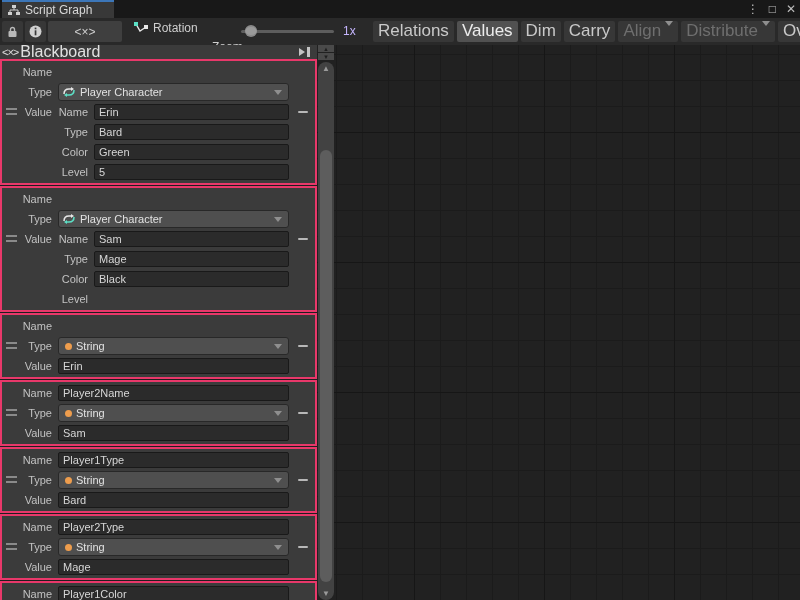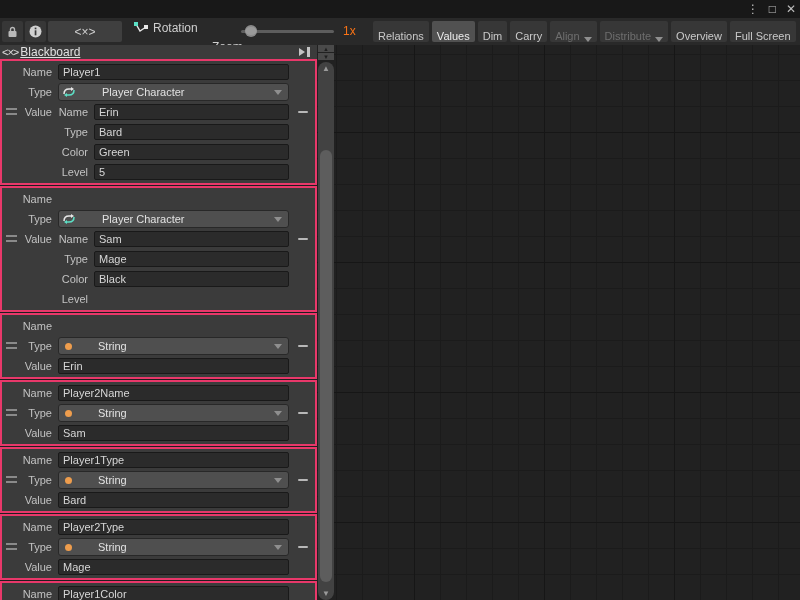--- a/index.html
+++ b/index.html
@@ -18,54 +18,54 @@
   .toolbar{position:absolute;left:0;top:18px;width:800px;height:27px;background:#292929;}
   .ttile{position:absolute;top:3px;height:21px;background:#373737;border-radius:2px;
          display:flex;align-items:center;justify-content:center;}
   .t-lock{left:2px;width:21px;}
   .t-info{left:25px;width:21px;}
   .t-code{left:48px;width:74px;background:#3f3f3f;color:#cfcfcf;font-size:12px;}
   .chip{position:absolute;left:133px;top:3px;height:21px;display:flex;align-items:flex-start;gap:5px;color:#cfcfcf;font-size:12px;}
   .zoomlbl{position:absolute;left:212px;top:16px;height:27px;line-height:27px;color:#cfcfcf;font-size:12px;}
   .slider{position:absolute;left:241px;top:12px;width:93px;height:3px;background:#5d5d5d;border-radius:2px;}
   .slider .handle{position:absolute;right:-6px;top:-5px;width:12px;height:12px;border-radius:50%;background:#9a9a9a;}
-  .zoomval{position:absolute;left:343px;top:0;height:27px;line-height:27px;color:#f97316;font-size:12px;}
+  .zoomval{position:absolute;left:343px;top:0;height:27px;line-height:27px;color:#c4b5fd;font-size:12px;}
   .gtoolbar{position:absolute;left:373px;top:3px;height:21px;display:flex;gap:3px;}
-  .gbtn{background:#373737;color:#c9c9c9;font-size:11px;border-radius:2px;display:flex;align-items:flex-end;
+  .gbtn{background:#373737;color:#c9c9c9;font-size:17px;border-radius:2px;display:flex;align-items:flex-start;
         padding:0 5px;gap:4px;white-space:nowrap;}
   .gbtn.active{background:#515151;color:#ececec;}
   .gbtn.disabled{color:#6e6e6e;}
   .caret{width:0;height:0;border-left:4px solid transparent;border-right:4px solid transparent;border-top:5px solid #8f8f8f;display:inline-block;}
 
   
   .graph{position:absolute;left:0;top:45px;width:800px;height:555px;background-color:#212121;
     background-image:
       linear-gradient(90deg,#161616 1px,transparent 1px),
       linear-gradient(#161616 1px,transparent 1px),
       linear-gradient(90deg,#1b1b1b 1px,transparent 1px),
       linear-gradient(#1b1b1b 1px,transparent 1px);
     background-size:130px 130px,130px 130px,26px 26px,26px 26px;
     background-position:24px 0,0 87px,24px 0,0 9px;}
 
   
   .blackboard{position:absolute;left:0;top:45px;width:317px;height:555px;background:#1f1f1f;overflow:hidden;}
   .bb-header{height:14px;background:#3b3b3b;display:flex;align-items:center;padding:0 2px;gap:2px;}
   .bb-code{color:#e0e0e0;font-size:11px;letter-spacing:-1px;}
-  .bb-title{color:#e0e0e0;font-size:12px;flex:1;text-decoration:underline;}
+  .bb-title{color:#e0e0e0;font-size:16px;flex:1;}
   .bb-dock{display:flex;align-items:center;gap:1px;margin-right:4px;}
   .bb-body{position:relative;}
   .group{position:relative;border:2px solid #e8386a;background:#3b3b3b;padding:1px 0;margin-bottom:1px;box-sizing:border-box;}
   .row{display:flex;align-items:center;height:20px;}
   .lbl1{width:50px;text-align:right;padding-right:6px;color:#c2c2c2;font-size:11px;flex:none;}
   .lbl2{width:30px;text-align:right;padding-right:6px;color:#c2c2c2;font-size:11px;flex:none;}
   .field{flex:1;margin-right:26px;height:14px;line-height:14px;background:#2b2b2b;border:1px solid #191919;
          border-radius:2px;color:#d6d6d6;font-size:11px;padding:0 4px;overflow:hidden;white-space:nowrap;}
   .dropdown{flex:1;margin-right:26px;height:16px;background:#4f4f4f;border:1px solid #282828;border-radius:3px;
             display:flex;align-items:center;color:#e2e2e2;font-size:11px;gap:4px;}
-  .dd-label{flex:1;margin-left:22px;}
+  .dd-label{flex:1;}
   .dd-caret{margin-right:6px;}
   .dot{width:7px;height:7px;border-radius:50%;margin-left:6px;flex:none;}
   .obj-icon{margin-left:3px;flex:none;display:flex;}
   .minus{position:absolute;right:7px;width:10px;height:2px;background:#b8b8b8;border-radius:1px;}
   .group.object .minus{top:50px;}
   .group.string .minus{top:30px;}
   .handle{position:absolute;left:4px;width:11px;height:7px;border-top:2px solid #8a8a8a;border-bottom:2px solid #8a8a8a;box-sizing:border-box;}
   .group.object .handle{top:47px;}
   .group.string .handle{top:27px;}
 
@@ -78,20 +78,31 @@
   .thumb{position:absolute;left:3px;top:105px;width:12px;height:432px;background:#5d5d5d;border-radius:6px;}
   .sb-down{position:absolute;left:1px;bottom:2px;width:16px;text-align:center;font-size:8px;color:#9a9a9a;}
   svg{display:block;}
 </style>
 </head>
 <body>
 
 <div id="stage">
 
   <div class="titlebar">
+    <div class="tab">
+      <span>
+        <svg width="12" height="11" viewBox="0 0 12 11">
+          <rect x="4" y="0" width="4" height="3" fill="#cfcfcf"></rect>
+          <rect x="0" y="7" width="4" height="3" fill="#cfcfcf"></rect>
+          <rect x="8" y="7" width="4" height="3" fill="#cfcfcf"></rect>
+          <path d="M6 3v2M2 7V5h8v2" stroke="#cfcfcf" stroke-width="1" fill="none"></path>
+        </svg>
+      </span>
+      <span class="tab-label">Script Graph</span>
+    </div>
     <div class="winctrl">
       <span>⋮</span>
       <span>□</span>
       <span>✕</span>
     </div>
   </div>
 
   <div class="toolbar">
     <div class="ttile t-lock">
       <span>
@@ -168,21 +179,20 @@
         <svg width="13" height="10" viewBox="0 0 13 10">
           <path d="M1 1l6 4-6 4z" fill="#c4c4c4"></path>
           <rect x="9" y="0" width="3" height="10" fill="#c4c4c4"></rect>
         </svg>
       </span>
     </div>
     <div class="bb-body">
         <div class="group object">
           <div class="row">
             <span class="lbl1">Name</span>
-            <div class="field">Player1</div>
           </div>
           <div class="row">
             <span class="lbl1">Type</span>
             <div class="dropdown">
               <span class="obj-icon">
                 <svg width="14" height="12" viewBox="0 0 14 12">
                   <path d="M2 8c0-3 2-5 5-5h2" stroke="#e8e8e8" stroke-width="1.5" fill="none"></path>
                   <path d="M9 1l3 2-3 2z" fill="#e8e8e8"></path>
                   <path d="M12 4c0 3-2 5-5 5H5" stroke="#5ce0c6" stroke-width="1.5" fill="none"></path>
                   <path d="M5 7l-3 2 3 2z" fill="#5ce0c6"></path>

